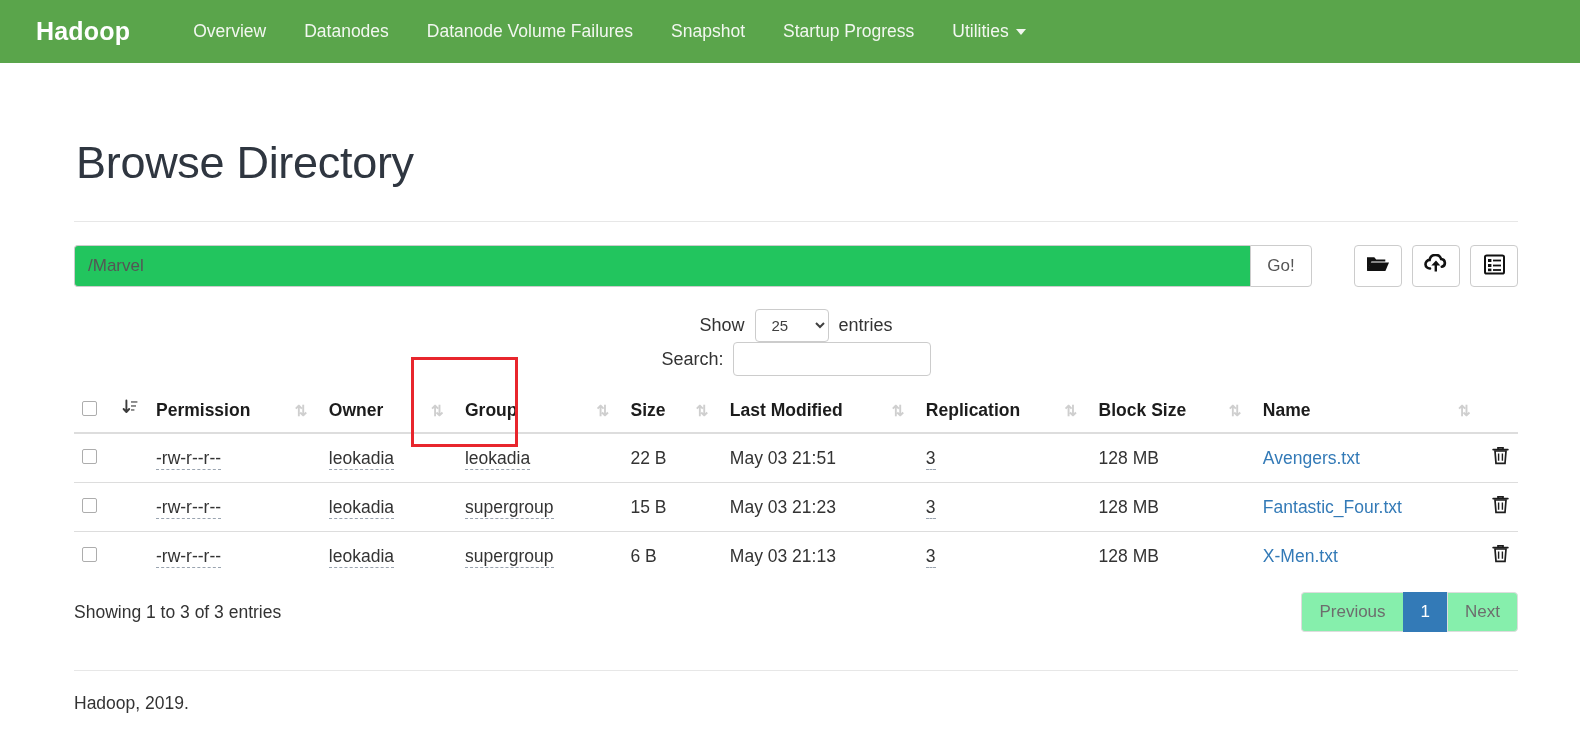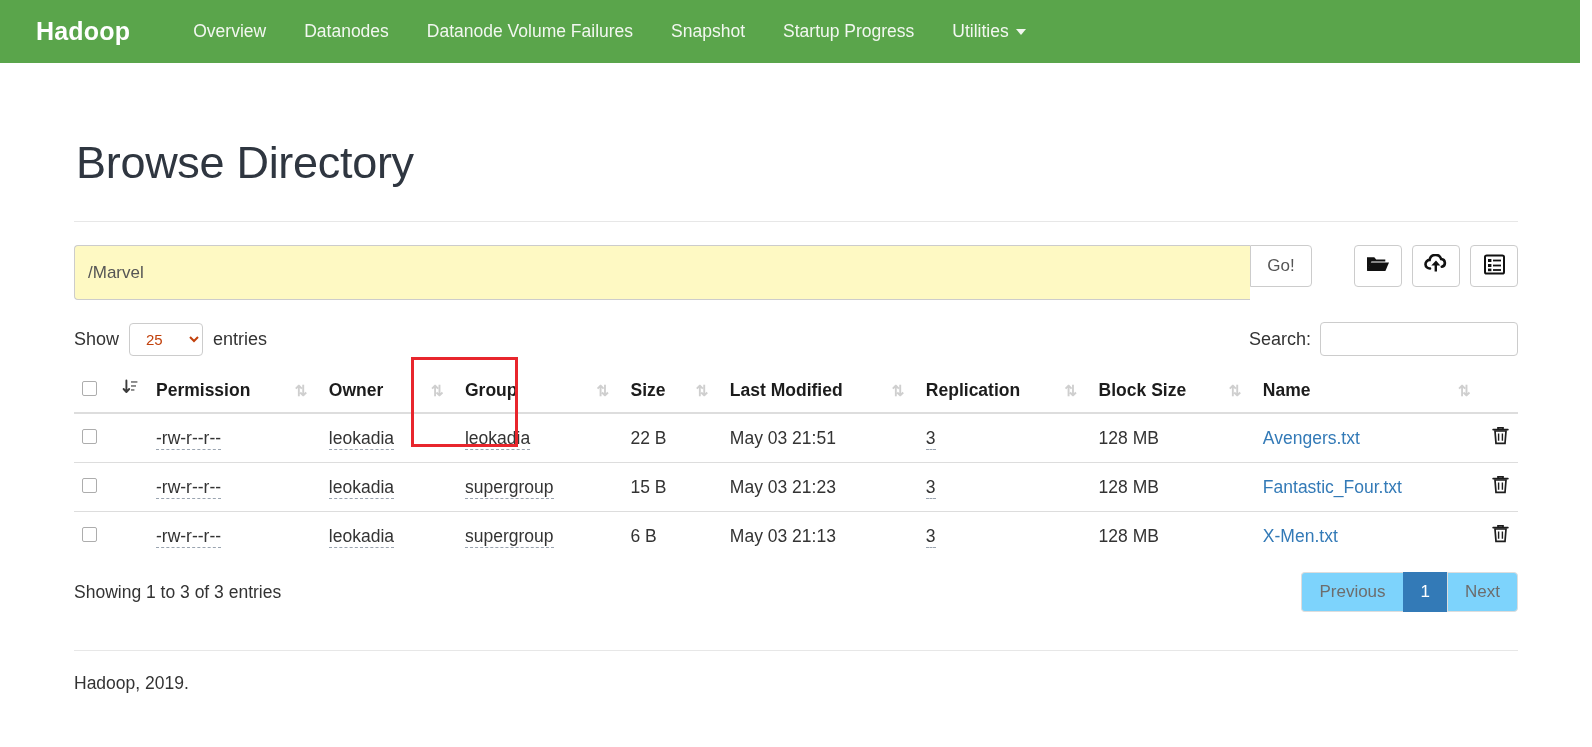--- a/index.html
+++ b/index.html
@@ -60,30 +60,30 @@
     margin: 74px 0 32px 2px;
     letter-spacing: -0.3px;
   }
   .hr { border: 0; border-top: 1px solid #e7e7e7; margin: 0 0 23px 0; }
 
   
   .path-row { display: flex; align-items: flex-start; }
   .input-group { display: flex; flex: 1; }
   .path-input {
     flex: 1;
-    height: 55px;
+    height: 42px;
     border: 1px solid #cccccc;
     border-right: 0;
     border-radius: 4px 0 0 4px;
     padding: 1px 13px;
     font-size: 17px;
     color: #555555;
     font-family: "Liberation Sans", sans-serif;
     outline: none;
-    background: #fef9c3;
+    background: #22c55e;
   }
   .go-btn {
     height: 42px;
     min-width: 62px;
     border: 1px solid #cccccc;
     border-radius: 0 4px 4px 0;
     background: #ffffff;
     font-size: 17px;
     color: #555555;
     cursor: pointer;
@@ -98,31 +98,32 @@
     display: flex; align-items: center; justify-content: center;
     cursor: pointer;
   }
 
   
   .controls {
     display: flex;
     align-items: center;
     justify-content: space-between;
     margin-top: 22px;
+    flex-direction: column;
   }
   .show-entries { display: flex; align-items: center; font-size: 18px; color: #333; }
   .entries-select {
     margin: 0 10px;
     height: 33px;
     width: 74px;
     border: 1px solid #cccccc;
     border-radius: 4px;
     background: #fff;
     font-size: 15px;
-    color: #c2410c;
+    color: #404040;
     padding-left: 12px;
     font-family: "Liberation Sans", sans-serif;
   }
   .search-box { display: flex; align-items: center; font-size: 18px; color: #333; }
   .search-input {
     margin-left: 9px;
     width: 198px; height: 34px;
     border: 1px solid #cccccc;
     border-radius: 4px;
     padding: 0 9px;
@@ -192,21 +193,21 @@
     margin-top: 12px;
   }
   .showing-info { font-size: 17.5px; color: #333; }
   .pagination { display: flex; }
   .page-btn {
     height: 40px;
     min-width: 44px;
     padding: 0 17px;
     border: 1px solid #dddddd;
     border-right: 0;
-    background: #7dd3fc;
+    background: #86efac;
     color: #6d6d6d;
     font-size: 17px;
     display: flex; align-items: center; justify-content: center;
     cursor: pointer;
     font-family: "Liberation Sans", sans-serif;
   }
   .page-btn:first-child { border-radius: 4px 0 0 4px; }
   .page-btn:last-child { border-right: 1px solid #dddddd; border-radius: 0 4px 4px 0; }
   .page-btn.active {
     background: #337ab7;

